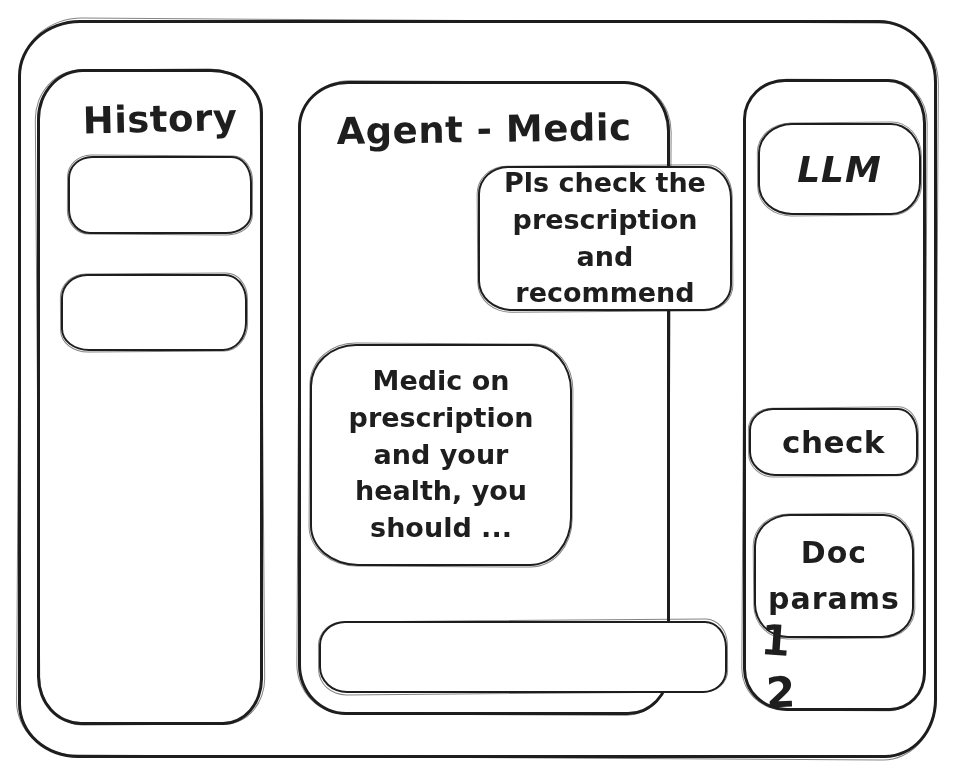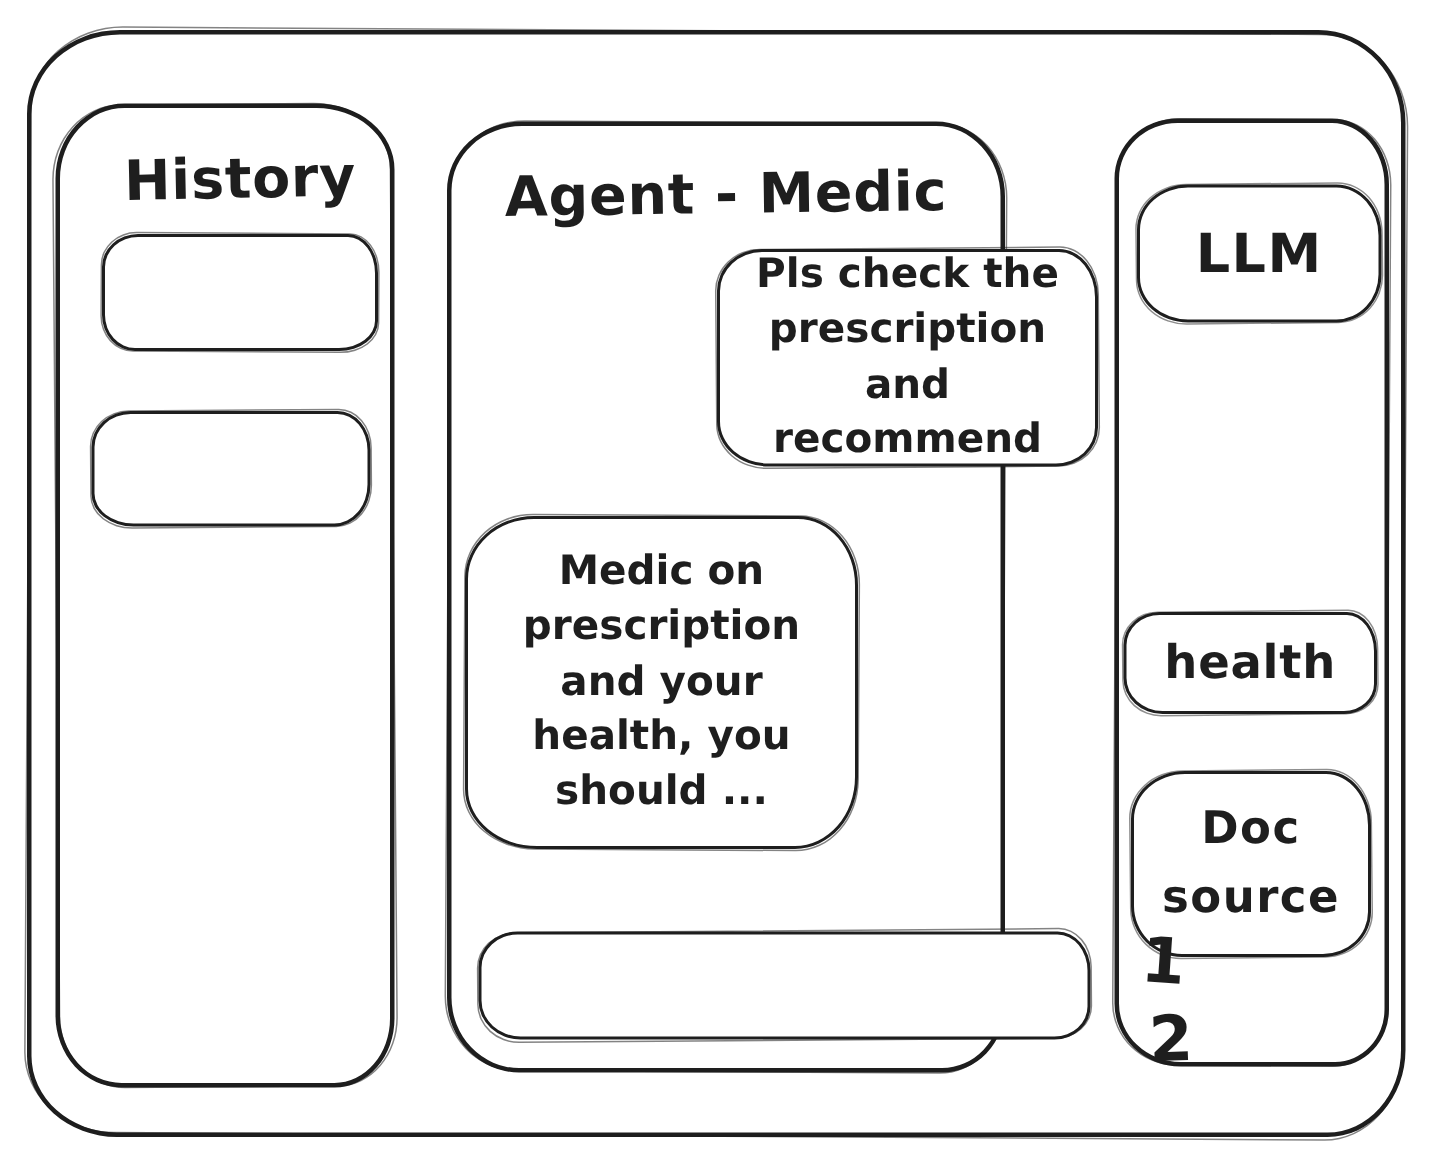--- a/index.html
+++ b/index.html
@@ -112,21 +112,21 @@
     font-family:inherit;color:var(--stroke);
     font-weight:700;letter-spacing:1px;
     cursor:pointer;
     padding:2px 6px;
   }
   .tool::before{
     content:"";position:absolute;inset:-3px;
     border:1.5px solid var(--stroke);border-radius:inherit;
     transform:rotate(-.6deg);opacity:.5;pointer-events:none;
   }
-  .tool.llm{left:12px;top:41px;width:163px;height:92px;font-size:36px;border-radius:34px 30px 30px 34px / 30px 34px 32px 30px;}
+  .tool.llm{left:12px;top:41px;width:163px;height:92px;font-size:36px;border-radius:34px 30px 30px 34px / 30px 34px 32px 30px;font-style:italic;}
   .tool.ocr{left:13px;top:154px;width:161px;height:90px;font-size:36px;border-radius:30px 34px 28px 32px / 32px 28px 34px 30px;}
   .tool.params{left:3px;top:326px;width:169px;height:68px;font-size:31px;letter-spacing:.5px;border-radius:24px 20px 22px 26px / 22px 26px 20px 24px;}
   .tool.doc{left:8px;top:432px;width:160px;height:124px;font-size:30px;line-height:1.55;border-radius:36px 30px 32px 34px / 32px 36px 30px 34px;}
   .note{
     position:absolute;
     font-size:42px;font-weight:700;
     line-height:1;
   }
   .note.n1{left:15px;top:538px;transform:rotate(4deg);}
   .note.n2{left:20px;top:590px;transform:rotate(-2deg);}
@@ -147,20 +147,20 @@
       <h1 class="title">Agent - Medic</h1>
       <div class="sk alt bubble user">Pls check the prescription and recommend</div>
       <div class="sk bubble agent">Medic on prescription and your health, you should ...</div>
       <div class="sk alt input-wrap">
         <input type="text" value="" style="">
       </div>
     </section>
 
     <section class="sk tools">
       <button class="tool llm">LLM</button>
-      <button class="tool params">health</button>
-      <button class="tool doc">Doc source</button>
+      <button class="tool params">check</button>
+      <button class="tool doc">Doc params</button>
       <span class="note n1">1</span>
       <span class="note n2">2</span>
     </section>
 
   </div>
 </div>
 
 </body></html>

